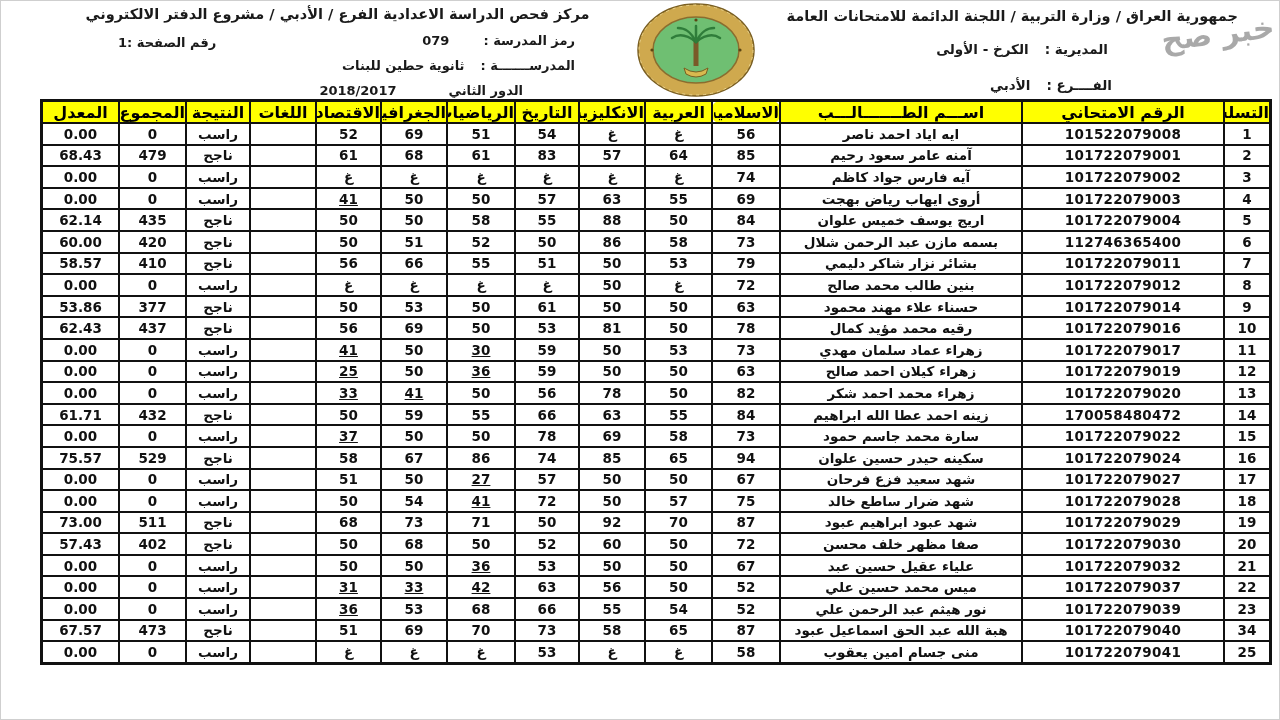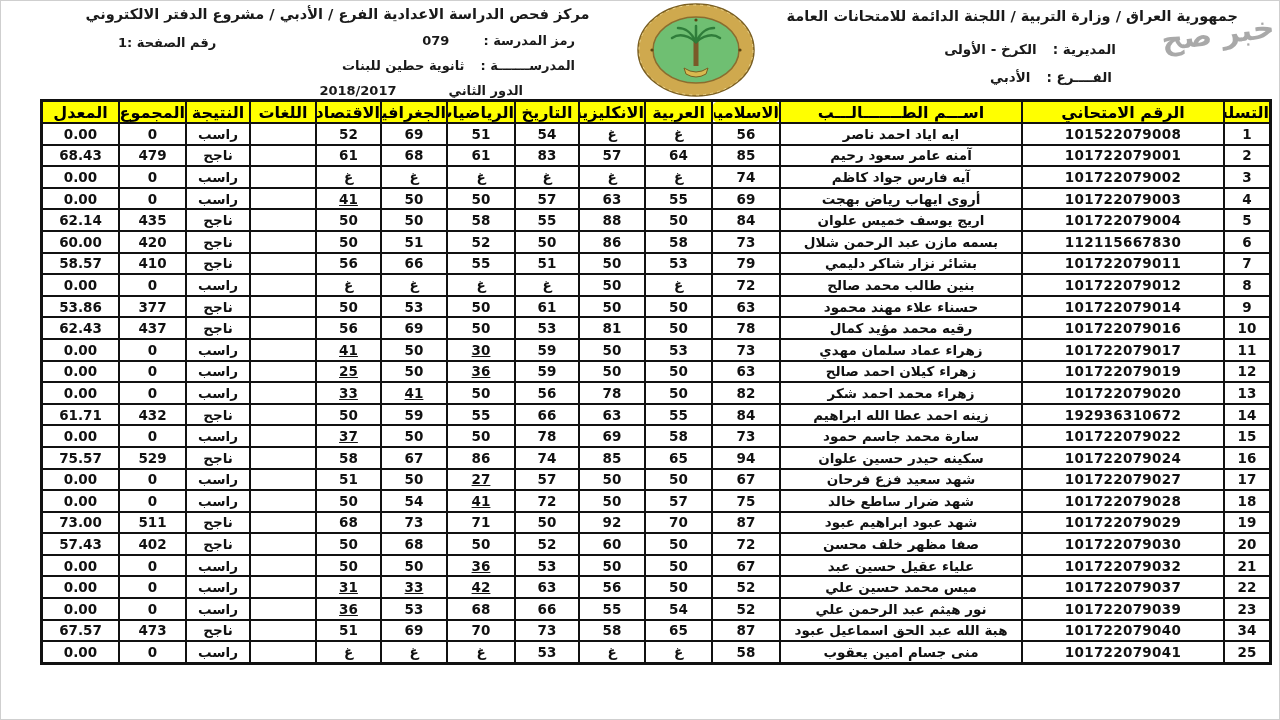--- a/index.html
+++ b/index.html
@@ -8,22 +8,22 @@
     font-family:"DejaVu Sans","Liberation Sans",sans-serif;
     overflow:hidden;box-shadow:inset 0 0 0 1px #cfcfcf;
   }
   
   .hdr-line{position:absolute;white-space:nowrap;color:#1a1a1a;font-weight:bold;}
   .hdr-title-left{left:85px;top:6px;width:505px;text-align:center;font-size:14.5px;}
   .hdr-title-right{right:42px;top:8px;font-size:14.5px;}
   .l2{top:33px;right:705px;font-size:13px;direction:rtl;}
   .l3{top:58px;right:705px;font-size:13px;direction:rtl;}
   .l4{top:83px;right:757px;font-size:13px;direction:rtl;}
-  .r2{top:41px;right:164px;font-size:13.5px;direction:rtl;}
-  .r3{top:69px;right:168px;font-size:13.5px;direction:rtl;}
+  .r2{top:41px;right:172px;font-size:13.5px;direction:rtl;}
+  .r3{top:77px;right:168px;font-size:13.5px;direction:rtl;}
   .pgnum{left:118px;top:35px;font-size:13px;direction:rtl;}
   .gap-s{display:inline-block;width:16px;}
   .gap-m{display:inline-block;width:34px;}
   .gap-l{display:inline-block;width:52px;}
   .watermark{
     position:absolute;right:5px;top:16px;font-size:30px;color:#9b9b9b;
     transform:rotate(-7deg);font-weight:bold;direction:rtl;opacity:.85;letter-spacing:1px;
   }
   .logo{position:absolute;left:622px;top:2px;width:148px;height:96px;}
   
@@ -209,21 +209,21 @@
           <td class="c7">58</td>
           <td class="c8">50</td>
           <td class="c9">50</td>
           <td class="c10"></td>
           <td class="c11">ناجح</td>
           <td class="c12">435</td>
           <td class="c13">62.14</td>
         </tr>
         <tr>
           <td class="c0">6</td>
-          <td class="c1">112115667830</td>
+          <td class="c1">112746365400</td>
           <td class="c2">بسمه مازن عبد الرحمن شلال</td>
           <td class="c3">73</td>
           <td class="c4 hl">58</td>
           <td class="c5">86</td>
           <td class="c6">50</td>
           <td class="c7 hl">52</td>
           <td class="c8">51</td>
           <td class="c9 hl">50</td>
           <td class="c10"></td>
           <td class="c11">ناجح</td>
@@ -337,21 +337,21 @@
           <td class="c7">50</td>
           <td class="c8 hl fail">41</td>
           <td class="c9 hl fail">33</td>
           <td class="c10"></td>
           <td class="c11">راسب</td>
           <td class="c12">0</td>
           <td class="c13">0.00</td>
         </tr>
         <tr>
           <td class="c0">14</td>
-          <td class="c1">192936310672</td>
+          <td class="c1">170058480472</td>
           <td class="c2">زينه احمد عطا الله ابراهيم</td>
           <td class="c3">84</td>
           <td class="c4">55</td>
           <td class="c5">63</td>
           <td class="c6">66</td>
           <td class="c7">55</td>
           <td class="c8 hl">59</td>
           <td class="c9 hl">50</td>
           <td class="c10"></td>
           <td class="c11">ناجح</td>

